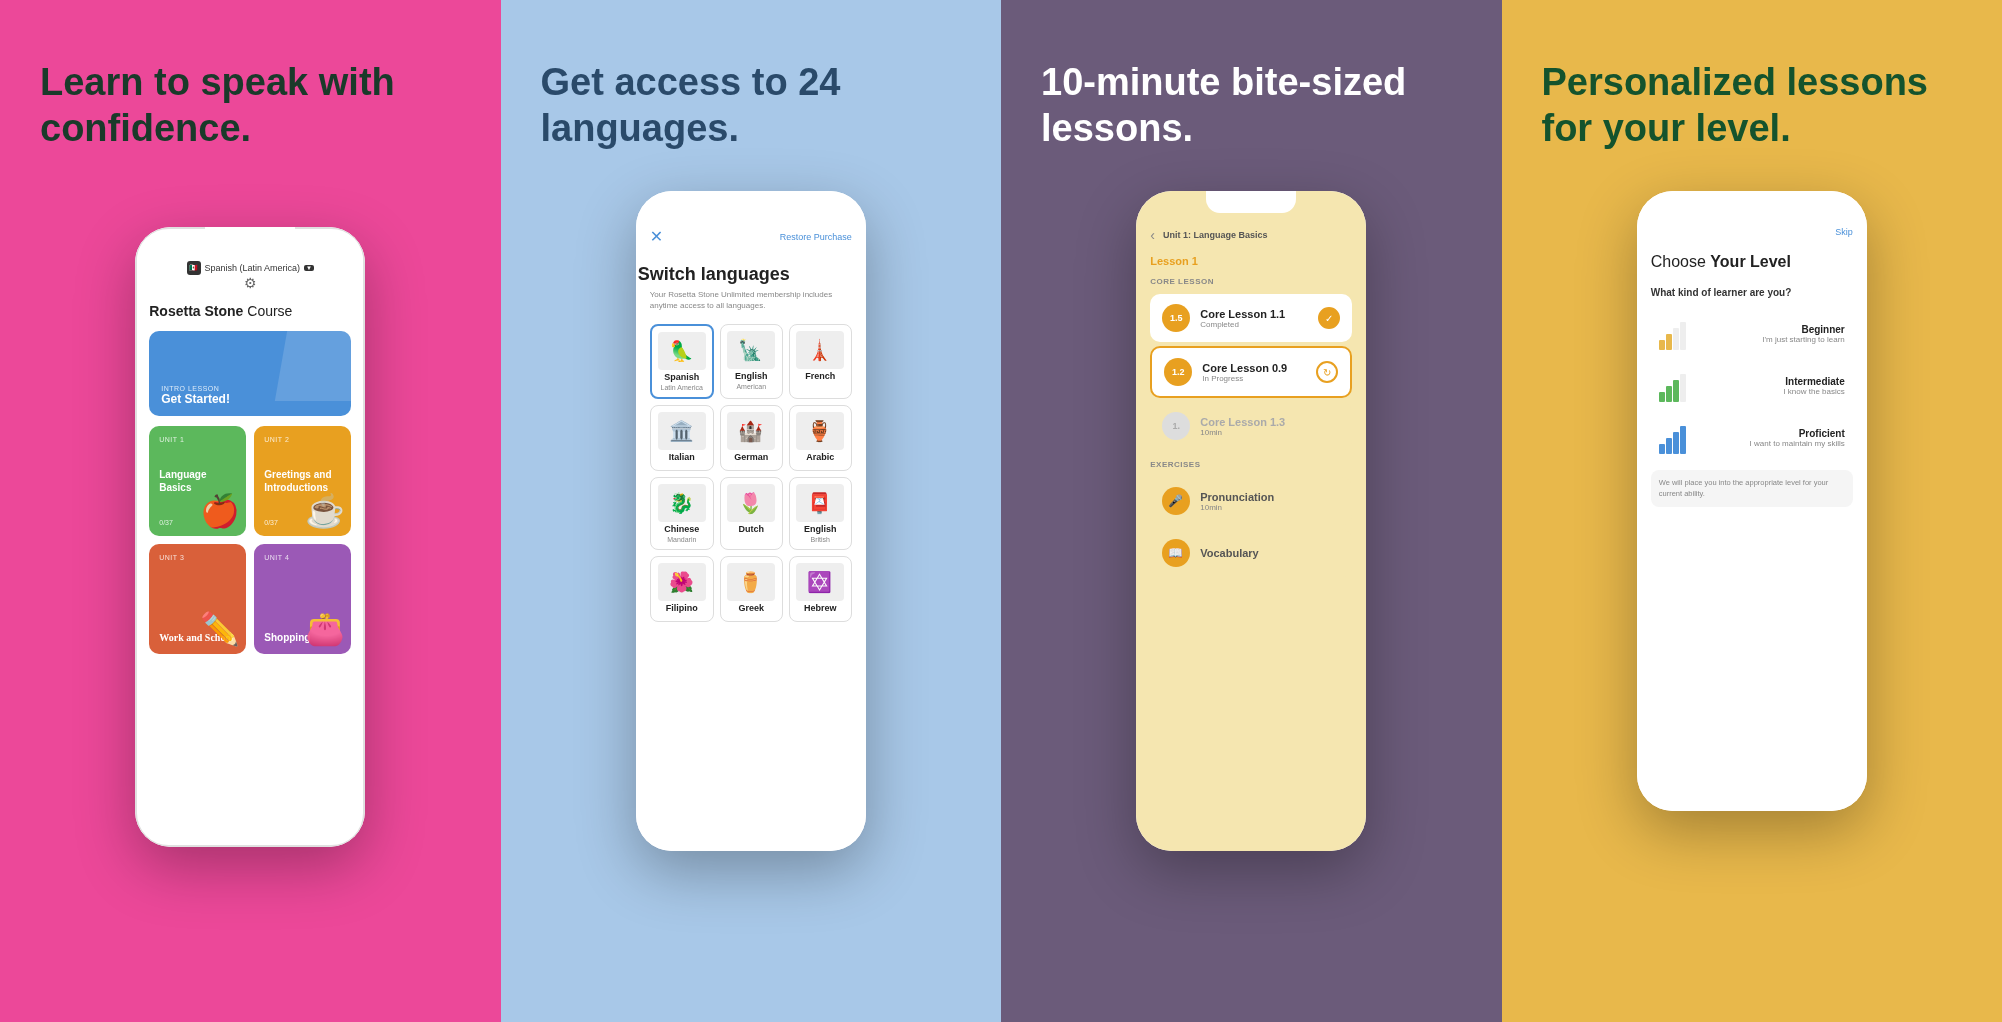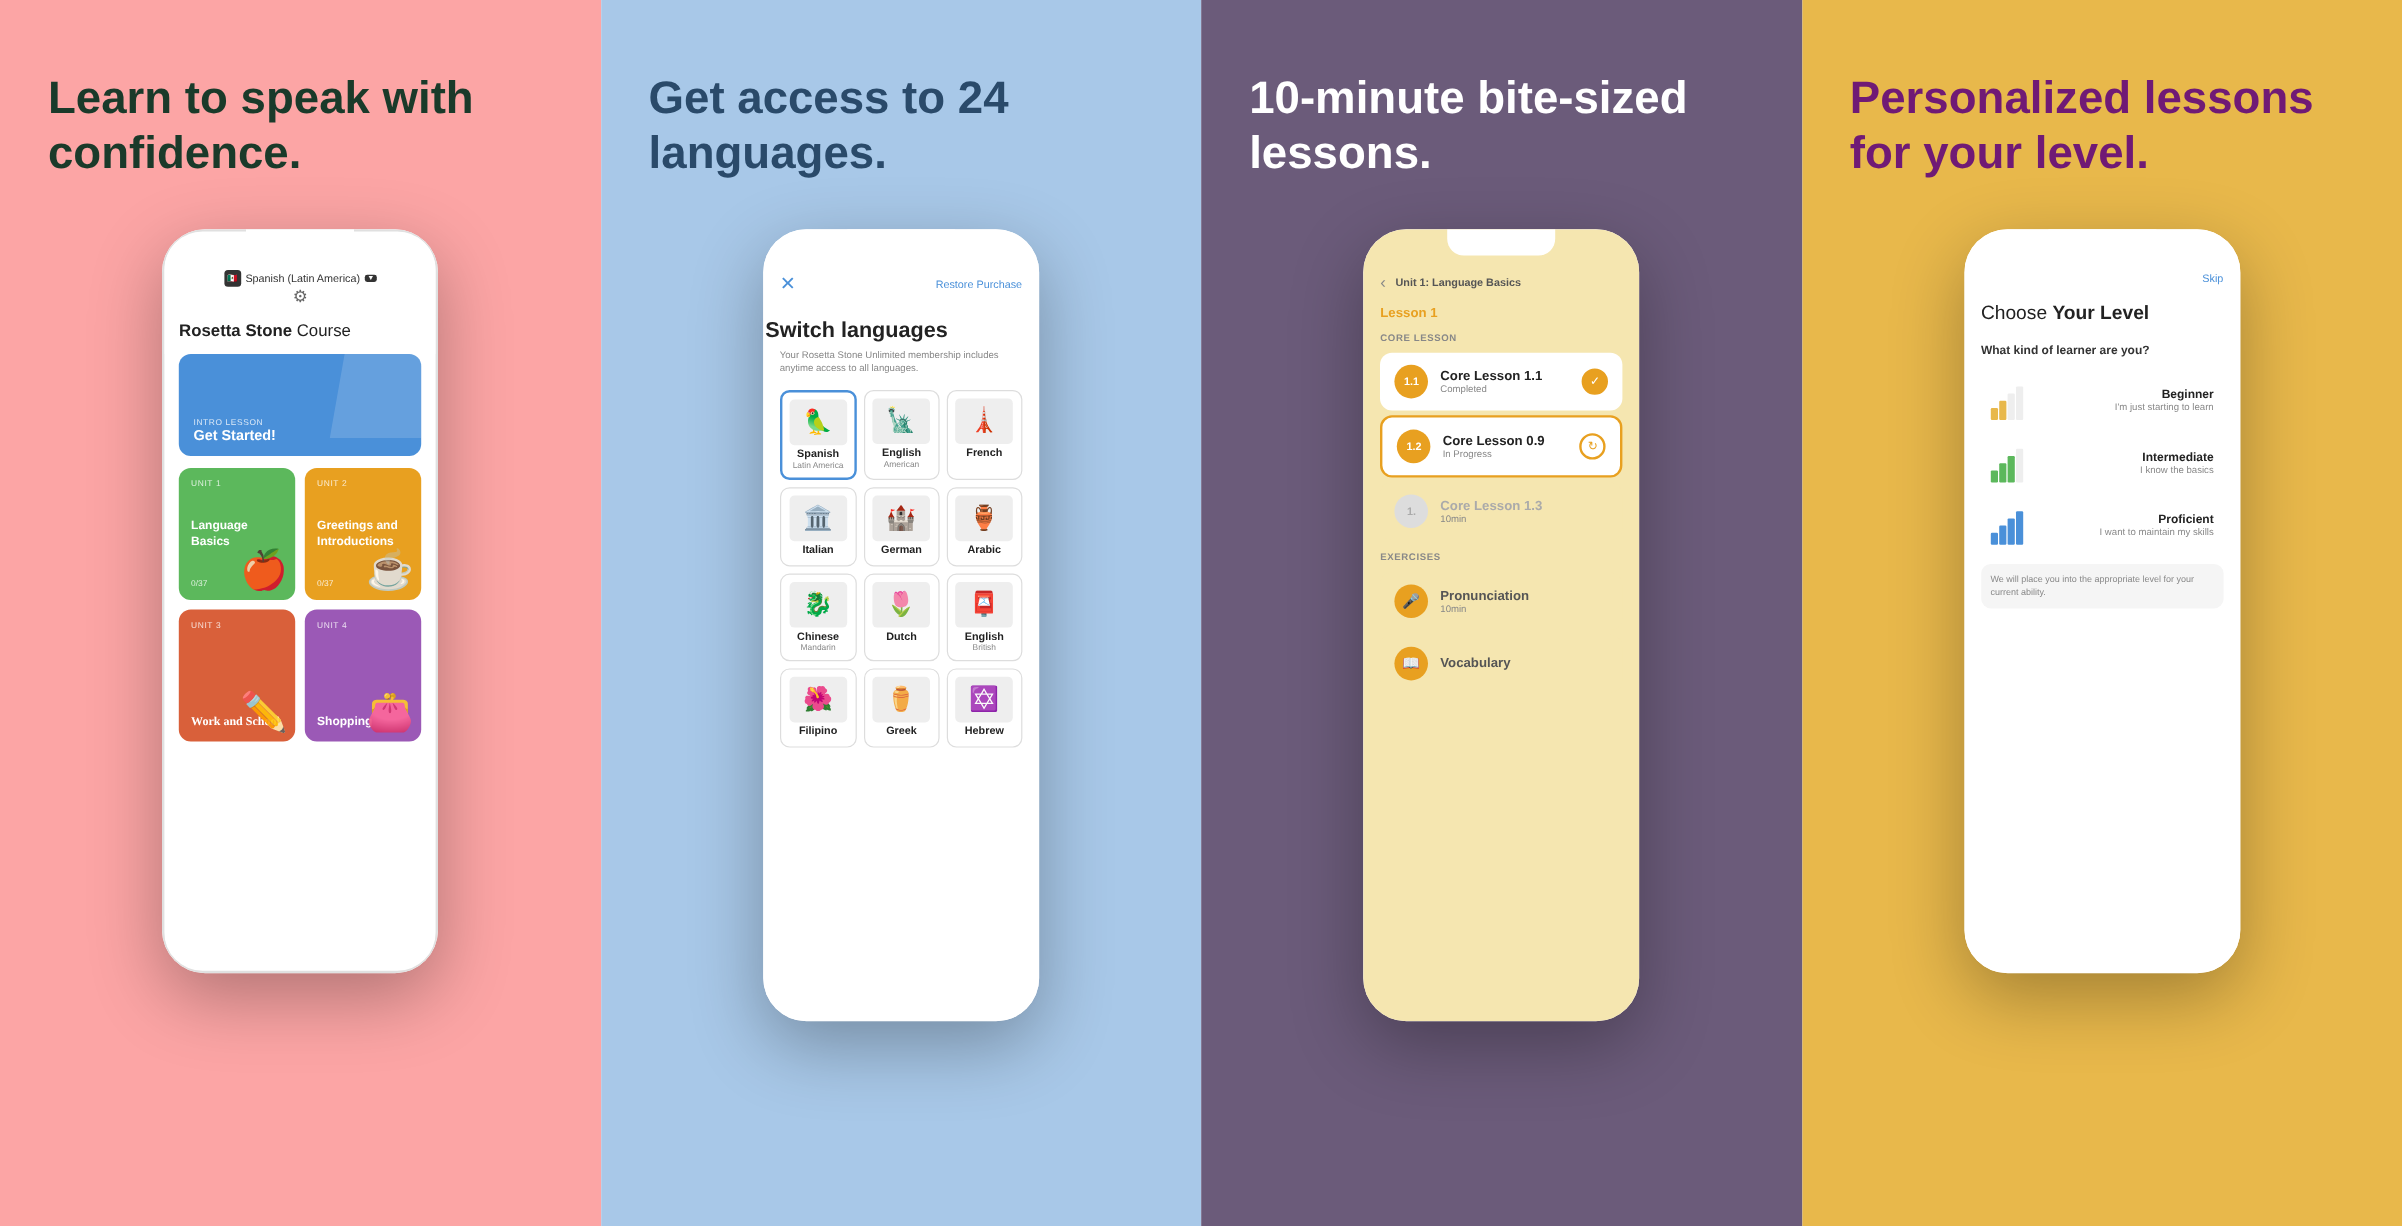--- a/index.html
+++ b/index.html
@@ -16,37 +16,37 @@
     .panel {
       flex: 1;
       position: relative;
       display: flex;
       flex-direction: column;
       align-items: center;
       padding: 60px 40px 0;
       overflow: hidden;
     }
 
-    .panel-1 { background: #fca5a5; }
+    .panel-1 { background: #ec4899; gap: 36px; }
     .panel-2 { background: #a8c8e8; }
     .panel-3 { background: #6b5b7a; }
     .panel-4 { background: #e8b84b; }
 
     .panel-headline {
       font-size: 38px;
       font-weight: 900;
       line-height: 1.2;
       text-align: left;
       align-self: flex-start;
       margin-bottom: 40px;
     }
     .panel-1 .panel-headline { color: #1a3a2a; }
     .panel-2 .panel-headline { color: #2a4a6a; }
     .panel-3 .panel-headline { color: #ffffff; }
-    .panel-4 .panel-headline { color: #701a75; }
+    .panel-4 .panel-headline { color: #14532d; }
 
     
     .phone {
       width: 230px;
       background: #ffffff;
       border-radius: 36px;
       box-shadow: 0 20px 60px rgba(0,0,0,0.3);
       overflow: hidden;
       position: relative;
       flex-shrink: 0;
@@ -617,21 +617,21 @@
     <div class="phone-notch"></div>
     <div class="phone3-inner">
       <div class="phone3-header">
         <span class="back-arrow">‹</span>
         <span class="phone3-unit-title">Unit 1: Language Basics</span>
       </div>
       <div class="phone3-lesson-label">Lesson 1</div>
       <div class="phone3-section-label">Core Lesson</div>
 
       <div class="lesson-item">
-        <div class="lesson-num completed">1.1</div>
+        <div class="lesson-num completed">1.5</div>
         <div class="lesson-info">
           <div class="lesson-name">Core Lesson 1.1</div>
           <div class="lesson-status">Completed</div>
         </div>
         <div class="lesson-check done">✓</div>
       </div>
 
       <div class="lesson-item in-progress">
         <div class="lesson-num" style="background:#e8a020;color:#fff;">1.2</div>
         <div class="lesson-info">

